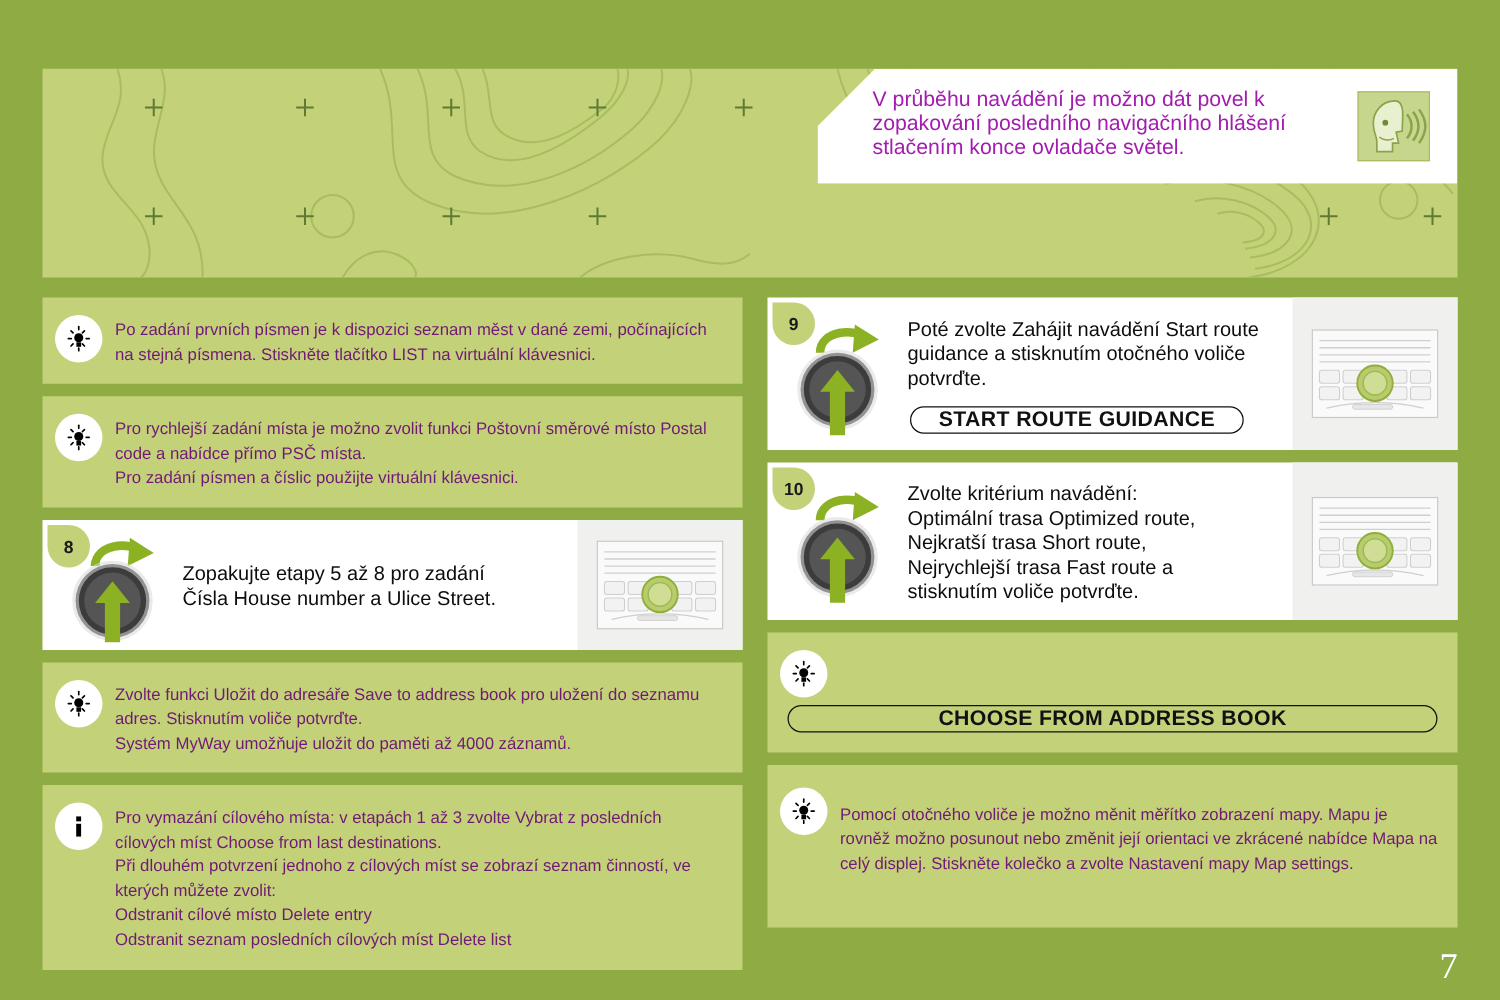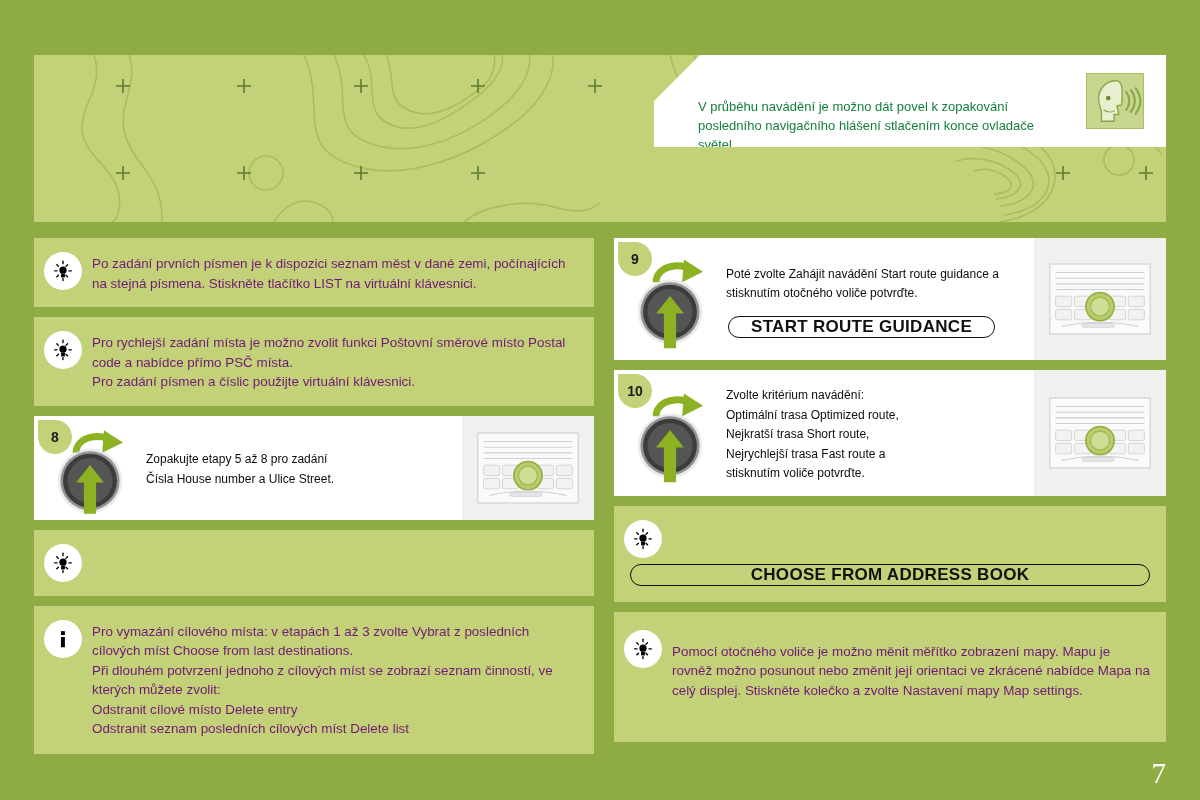--- a/index.html
+++ b/index.html
@@ -30,25 +30,25 @@
   .voice-box {
     position: absolute;
     left: 620px; top: 0px;
     width: 512px; height: 92px;
     background: #ffffff;
     -webkit-clip-path: polygon(46px 0, 100% 0, 100% 100%, 0 100%, 0 46px);
     clip-path: polygon(46px 0, 100% 0, 100% 100%, 0 100%, 0 46px);
   }
   .voice-text {
     position: absolute;
-    left: 44px; top: 42px;
+    left: 44px; top: 15px;
     width: 370px;
-    font-size: 13px;
+    font-size: 17px;
     line-height: 19px;
-    color: #15803d;
+    color: #a21caf;
   }
   .voice-icon {
     position: absolute;
     right: 22px; top: 18px;
     width: 58px; height: 56px;
     background: #c7d68d;
     border: 1px solid #a9bd63;
   }
 
   
@@ -109,21 +109,21 @@
     width: 112px;
     display: flex; align-items: center; justify-content: center;
     padding-top: 8px;
   }
   .step-body {
     flex: 1 1 auto;
     padding: 16px 12px 12px 0;
     display: flex; flex-direction: column; justify-content: center;
   }
   .step-text {
-    font-size: 12px;
+    font-size: 16px;
     line-height: 19.5px;
     color: #0d0d0d;
   }
   .step-radio {
     flex: 0 0 auto;
     width: 132px;
     background: #f0f0ee;
     display: flex; align-items: center; justify-content: center;
   }
 
@@ -332,20 +332,22 @@
                 <path d="M21.6 13.8 h3"></path>
               <path d="M6.1 6 l2.1 2.1"></path>
                 <path d="M19.8 6 l-2.1 2.1"></path>
               <path d="M6.1 21.4 l2.1-2.1"></path>
                 <path d="M19.8 21.4 l-2.1-2.1"></path>
             </g>
             <circle cx="14" cy="13" r="4.6" fill="#000"></circle>
             <rect x="11.6" y="17.6" width="4.8" height="4.6" fill="#000"></rect>
           </svg>
         </span>
+        <div class="tip-text" style="white-space:pre-line">Zvolte funkci Uložit do adresáře Save to address book pro uložení do seznamu adres. Stisknutím voliče potvrďte.
+Systém MyWay umožňuje uložit do paměti až 4000 záznamů.</div>
       </div>
     </div>
 
     <div class="panel" style="min-height:148px">
       <div class="tip">
         <span class="badge-icon">
           <svg viewBox="0 0 28 28" width="22" height="22">
             <rect x="11.4" y="4" width="5" height="5" fill="#000"></rect>
             <rect x="11.4" y="11.5" width="5" height="13" fill="#000"></rect>
           </svg>

